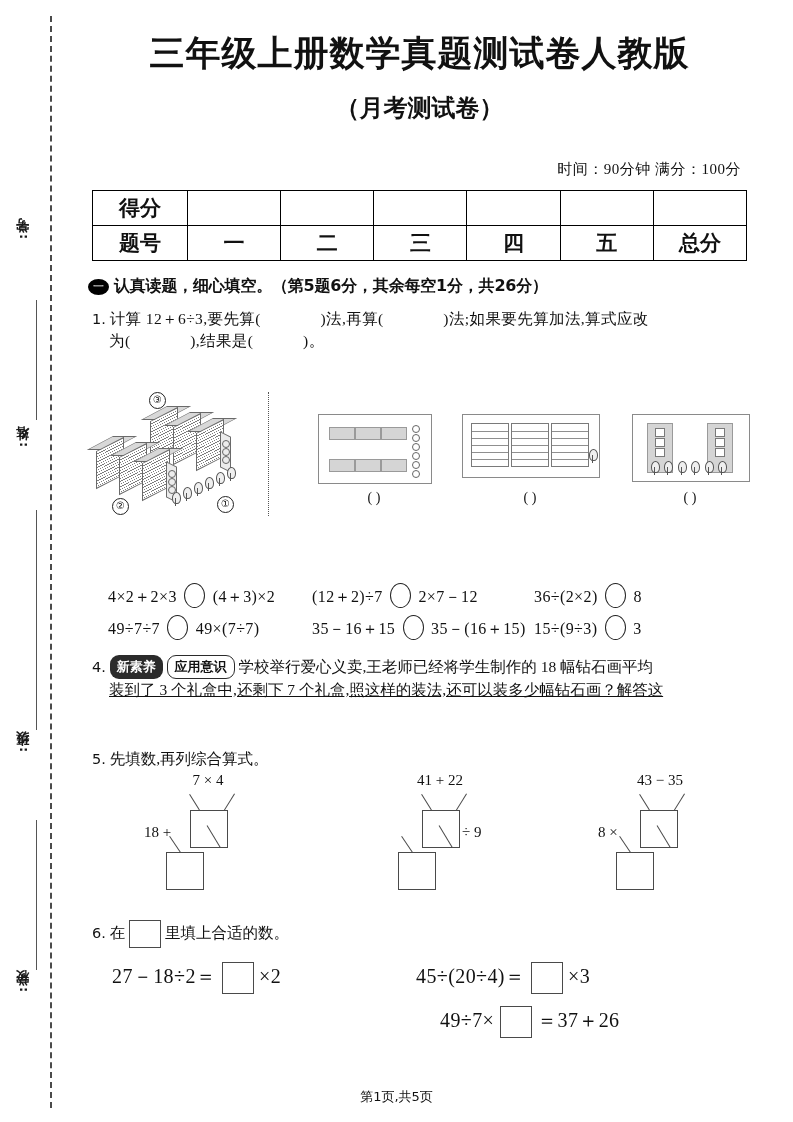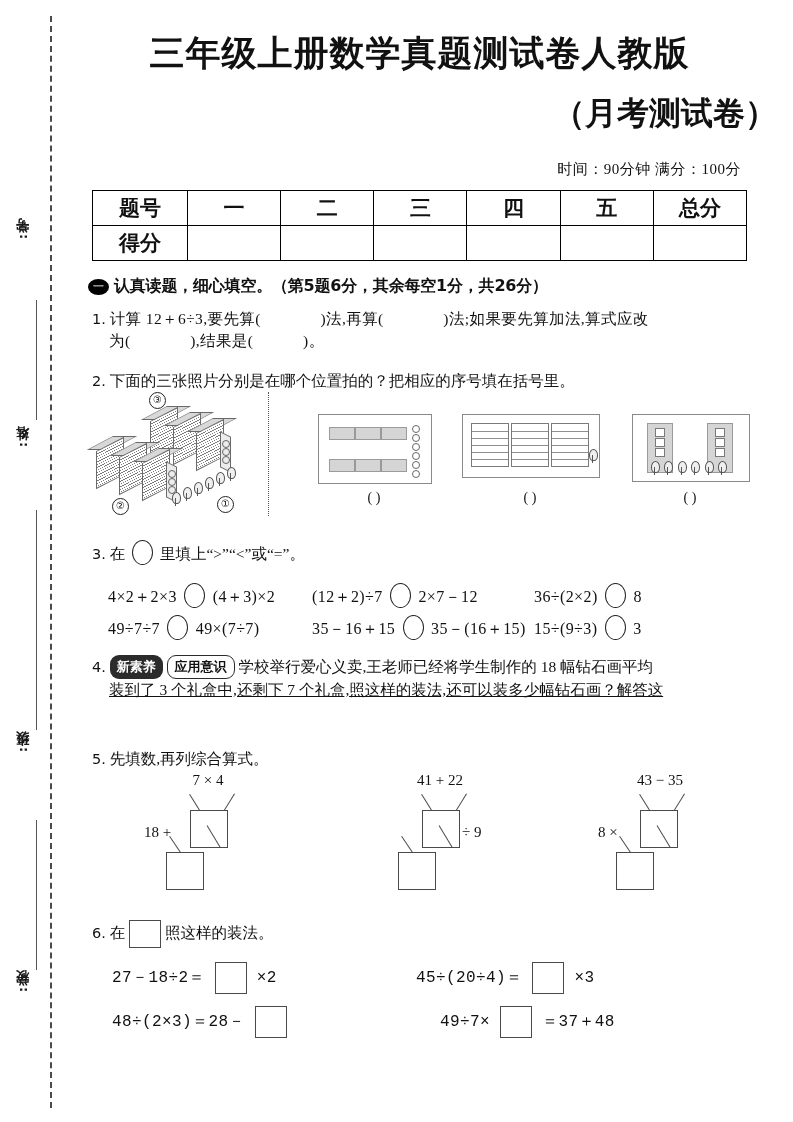--- a/index.html
+++ b/index.html
@@ -17,22 +17,22 @@
   .mlabel{position:absolute;left:14px;width:24px;text-align:center;
     writing-mode:vertical-rl;transform:rotate(180deg);
     font-size:13px;letter-spacing:2px;font-weight:bold;
     font-family:"DejaVu Sans","Liberation Sans",sans-serif;color:#1a1a1a;}
   .mrule{position:absolute;left:36px;width:0;border-left:1px solid #555;}
 
   
   .title{position:absolute;left:62px;top:30px;width:715px;text-align:center;
     font-size:35px;font-weight:bold;letter-spacing:1px;
     font-family:"DejaVu Serif","Liberation Serif",serif;}
-  .subtitle{position:absolute;left:62px;top:92px;width:715px;text-align:right;
-    font-size:32px;font-weight:bold;
+  .subtitle{position:absolute;left:62px;top:92px;width:715px;text-align:center;
+    font-size:24px;font-weight:bold;
     font-family:"DejaVu Serif","Liberation Serif",serif;}
   .meta{position:absolute;right:52px;top:160px;font-size:15px;letter-spacing:.5px;}
 
   
   .score-table{position:absolute;left:92px;top:190px;width:655px;
     border-collapse:collapse;table-layout:fixed;}
   .score-table td{border:1.6px solid #000;height:32px;text-align:center;
     font-size:21px;font-weight:bold;font-family:"DejaVu Serif","Liberation Serif",serif;}
   .score-table td.head{width:92px;}
 
@@ -98,21 +98,21 @@
   .tree-dia{position:absolute;width:200px;height:115px;}
   .td-top{position:absolute;top:0;width:100%;text-align:center;font-size:15px;}
   .box{position:absolute;border:1px solid #4a4a4a;background:#fff;}
   .leg{position:absolute;background:#4a4a4a;height:1px;transform-origin:0 0;}
   .sidelab{position:absolute;font-size:15px;}
 
   
   #q6-stem{left:92px;top:920px;}
   .ibox{display:inline-block;border:1px solid #4a4a4a;background:#fff;
     vertical-align:middle;}
-  .q6-eq{position:absolute;font-size:16px;font-family:Liberation Mono, monospace;}
+  .q6-eq{position:absolute;font-size:20px;}
 
   .footer{position:absolute;left:0;top:1088px;width:793px;text-align:center;
     font-size:13px;font-family:"DejaVu Sans","Liberation Sans",sans-serif;}
 </style>
 </head>
 <body>
 
 <div class="page">
 
   <div class="margin-col">
@@ -126,36 +126,36 @@
     <div class="mlabel" style="top:985px;">学校:</div>
   </div>
 
   <div class="title">三年级上册数学真题测试卷人教版</div>
   <div class="subtitle">（月考测试卷）</div>
   <div class="meta">时间：90分钟  满分：100分</div>
 
   <table class="score-table">
     <tbody>
         <tr>
+      <td class="head">得分</td>
+      <td></td>
+      <td></td>
+      <td></td>
+      <td></td>
+      <td></td>
+      <td></td>
+    </tr>
+    <tr>
       <td class="head">题号</td>
       <td>一</td>
       <td>二</td>
       <td>三</td>
       <td>四</td>
       <td>五</td>
       <td>总分</td>
-    </tr>
-    <tr>
-      <td class="head">得分</td>
-      <td></td>
-      <td></td>
-      <td></td>
-      <td></td>
-      <td></td>
-      <td></td>
     </tr>
   </tbody>
     </table>
 
   <div class="sec">
     <div class="sec-badge">一</div>
     <div class="sec-text">认真读题，细心填空。（第5题6分，其余每空1分，共26分）</div>
   </div>
 
   <div class="q" id="q1" style="left:92px;top:308px;width:682px;">
@@ -167,24 +167,20 @@
     <span class="math">)法;如果要先算加法,算式应改</span>
     <div style="margin-left:17px;">
       <span class="math">为(</span>
       <span class="blank" style="width:52px;"></span>
       <span class="math">),结果是(</span>
       <span class="blank" style="width:42px;"></span>
       <span class="math">)。</span>
     </div>
   </div>
 
-  <div class="q" id="q2-stem">
-    <span class="qn">2.</span>
-    <span>下面的三张照片分别是在哪个位置拍的？把相应的序号填在括号里。</span>
-  </div>
 
   <div class="q2-area">
     <div class="q2-div"></div>
 
     <div style="position:absolute;left:0;top:0;width:176px;height:124px;">
 
       <div class="bldtop" style="left:62px;top:14px;width:22px;height:12px;"></div>
       <div class="bld" style="left:58px;top:22px;width:26px;height:36px;"></div>
       <div class="bldtop" style="left:85px;top:20px;width:22px;height:12px;"></div>
       <div class="bld" style="left:81px;top:28px;width:26px;height:36px;"></div>
@@ -311,26 +307,20 @@
           <div class="trunk"></div>
         </div>
       <div class="tree" style="left:85px;top:46px;">
           <div class="crown"></div>
           <div class="trunk"></div>
         </div>
     </div>
     <div class="pcap" style="left:540px;top:98px;width:116px;">(      )</div>
   </div>
 
-  <div class="q" id="q3-stem">
-    <span class="qn">3.</span>
-    <span>在</span>
-    <span class="oval"></span>
-    <span>里填上“&gt;”“&lt;”或“=”。</span>
-  </div>
 
   <div class="q3-row" style="top:583px;">
     <span class="cell math" style="width:200px;display:inline-block;">
       <span>4×2＋2×3</span>
       <span class="oval"></span>
       <span>(4＋3)×2</span>
     </span>
     <span class="cell math" style="width:218px;display:inline-block;">
       <span>(12＋2)÷7</span>
       <span class="oval"></span>
@@ -404,37 +394,33 @@
     <div class="box" style="left:30px;top:38px;width:36px;height:36px;"></div>
     <div class="leg" style="left:10px;top:64px;width:28px;transform:rotate(56deg);"></div>
     <div class="leg" style="left:60px;top:76px;width:26px;transform:rotate(-121deg);"></div>
     <div class="box" style="left:6px;top:80px;width:36px;height:36px;"></div>
   </div>
 
   <div class="q" id="q6-stem">
     <span class="qn">6.</span>
     <span>在</span>
     <span class="ibox" style="width:30px;height:26px;"></span>
-    <span>照这样的装法。</span>
+    <span>里填上合适的数。</span>
   </div>
 
   <div class="q6-eq math" style="left:112px;top:962px;">
     <span>27－18÷2＝</span>
     <span class="ibox" style="width:30px;height:30px;"></span>
     <span>×2</span>
   </div>
   <div class="q6-eq math" style="left:416px;top:962px;">
     <span>45÷(20÷4)＝</span>
     <span class="ibox" style="width:30px;height:30px;"></span>
     <span>×3</span>
   </div>
-  <div class="q6-eq math" style="left:112px;top:1006px;">
-    <span>48÷(2×3)＝28－</span>
-    <span class="ibox" style="width:30px;height:30px;"></span>
-    <span></span>
-  </div>
   <div class="q6-eq math" style="left:440px;top:1006px;">
     <span>49÷7×</span>
     <span class="ibox" style="width:30px;height:30px;"></span>
-    <span>＝37＋48</span>
-  </div>
-
+    <span>＝37＋26</span>
+  </div>
+
+  <div class="footer">第1页,共5页</div>
 </div>
 
 </body></html>

